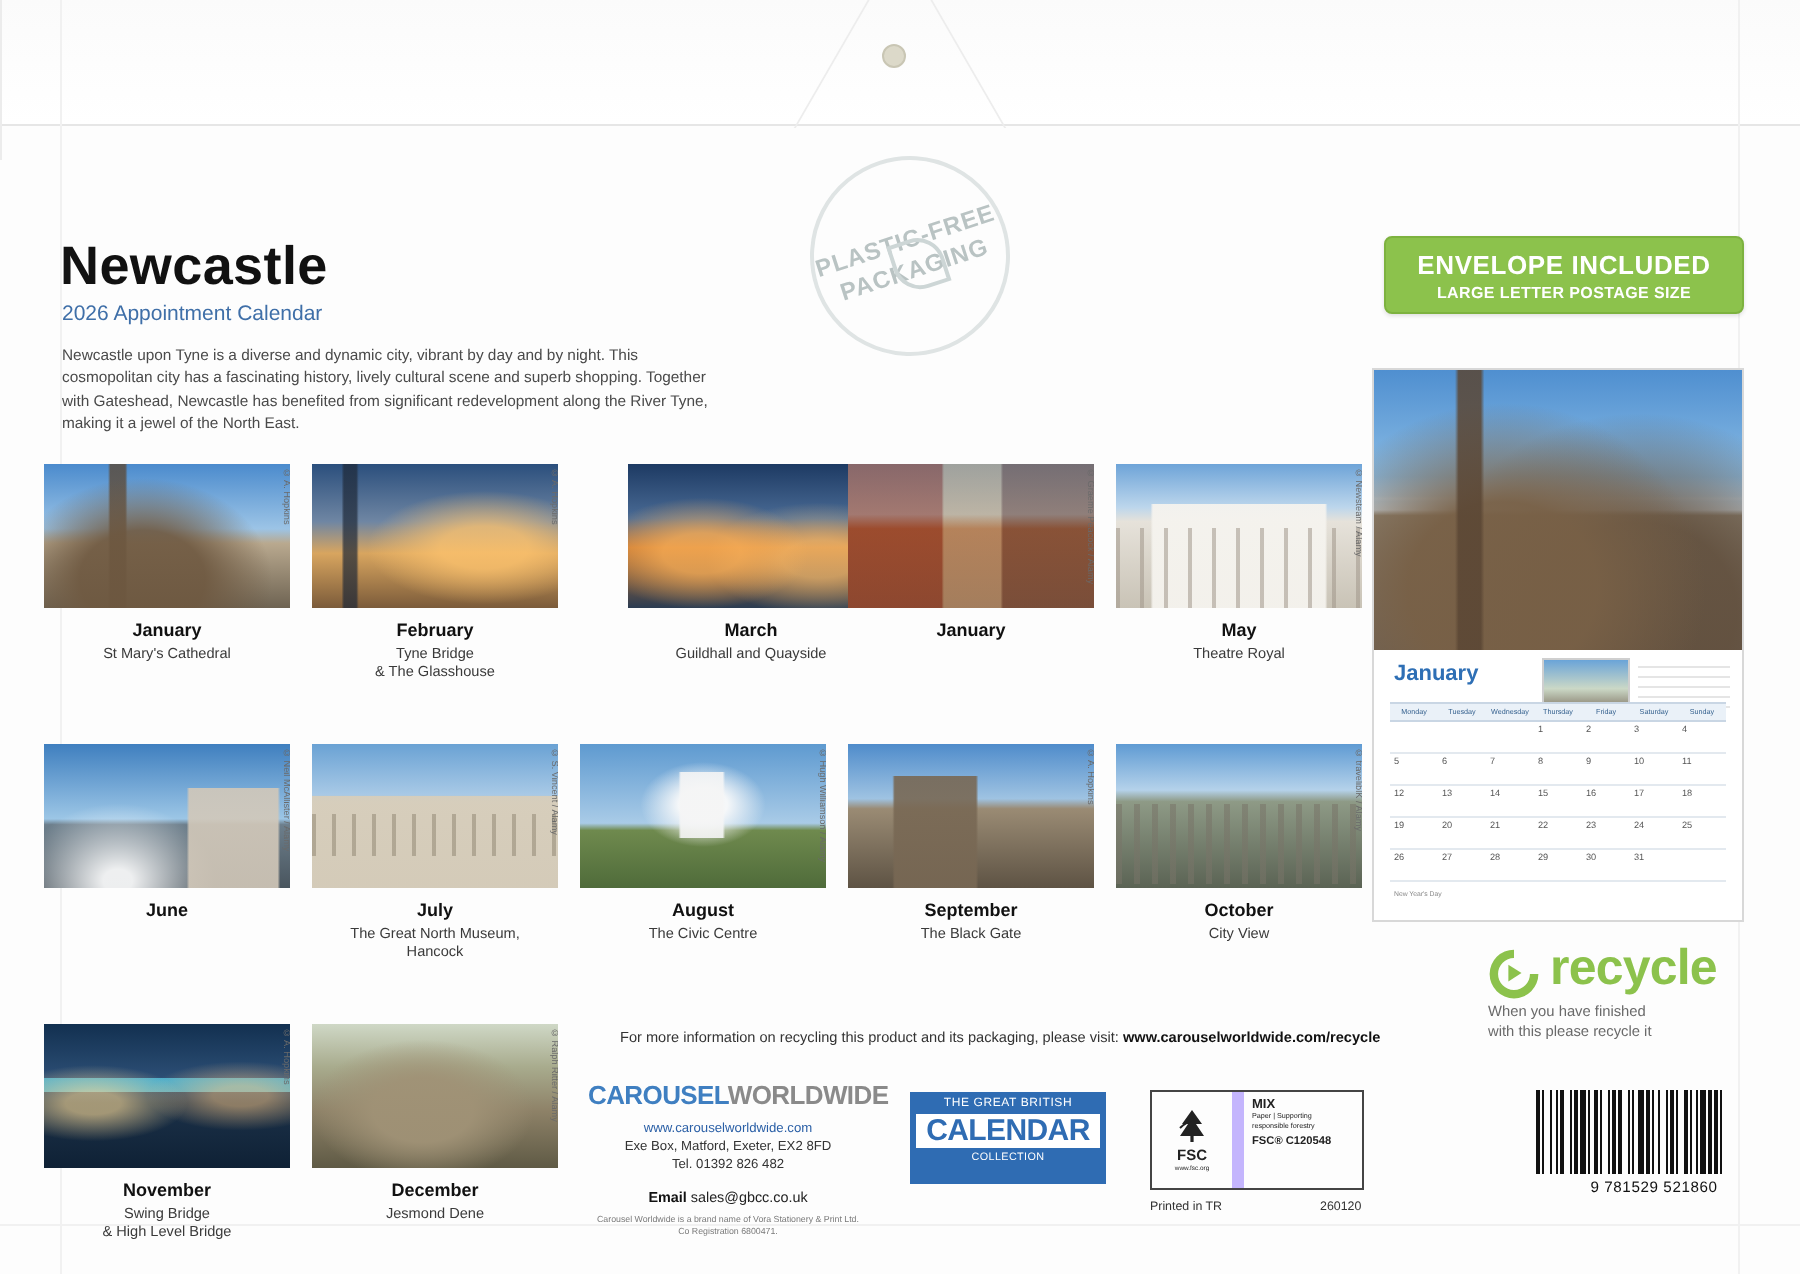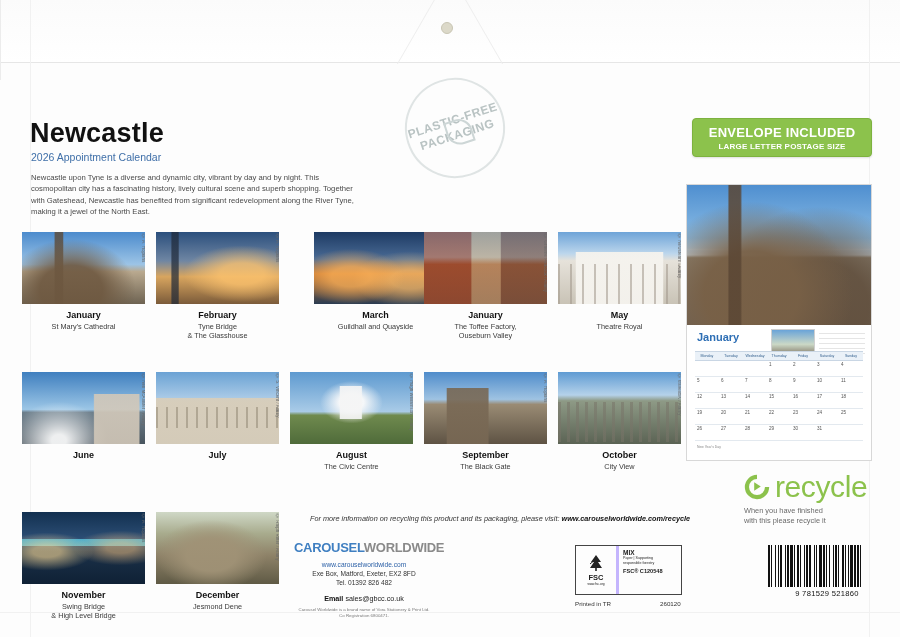--- a/index.html
+++ b/index.html
@@ -95,47 +95,47 @@
   .credit{
     position:absolute;right:-1px;top:0;height:72px;width:9px;
     writing-mode:vertical-rl;font-size:4.6px;color:#6a6a6a;
     display:flex;align-items:flex-start;justify-content:flex-start;padding-top:2px;
   }
   .mname{text-align:center;font-size:9px;font-weight:bold;margin-top:6px;color:#111;}
   .mdesc{text-align:center;font-size:7.3px;line-height:9.4px;color:#3a3a3a;margin-top:2px;}
 
   
   .recycle-line{
-    position:absolute;left:310px;top:514px;width:430px;font-size:7.3px;color:#333;font-style:italic;
+    position:absolute;left:310px;top:514px;width:430px;font-size:7.3px;color:#333;
   }
   .recycle-line b{color:#111;}
 
   
   .recycle-logo{position:absolute;left:742px;top:470px;width:140px;}
-  .rl-word{font-size:30px;color:#8cc24c;font-weight:normal;letter-spacing:-.4px;}
+  .rl-word{font-size:25px;color:#8cc24c;font-weight:bold;letter-spacing:-.4px;}
   .rl-sub{font-size:7.4px;color:#6a6a6a;line-height:10px;margin-top:2px;}
   .rl-arrows{position:absolute;left:0;top:2px;width:30px;height:30px;}
 
   
   .cw{position:absolute;left:294px;top:540px;width:140px;text-align:center;}
   .cw-logo{font-size:13px;font-weight:bold;color:#3f7fc1;letter-spacing:-.3px;}
   .cw-logo span{color:#8a8a8a;font-weight:bold;}
   .cw-lines{font-size:6.6px;line-height:9.2px;color:#333;margin-top:5px;}
   .cw-lines .web{color:#2a5fa6;}
   .cw-email{font-size:7.2px;margin-top:6px;color:#222;}
   .cw-email b{color:#111;}
   .cw-tiny{font-size:4.4px;color:#7a7a7a;line-height:6px;margin-top:4px;}
 
   .gbcc{position:absolute;left:455px;top:546px;width:98px;height:46px;background:#2f6cb3;color:#fff;}
   .gbcc .t1{font-size:6px;text-align:center;padding-top:3px;letter-spacing:.3px;}
   .gbcc .t2{background:#fff;color:#2f6cb3;font-size:15px;font-weight:bold;text-align:center;margin:2px 3px 0;letter-spacing:-.3px;}
   .gbcc .t3{font-size:5.4px;text-align:center;margin-top:2px;letter-spacing:.2px;}
 
   .fsc{position:absolute;left:575px;top:545px;width:105px;height:48px;border:1px solid #444;display:flex;}
-  .fsc-left{width:40px;border-right:3px solid #c4b5fd;display:flex;flex-direction:column;align-items:center;justify-content:center;text-align:center;}
+  .fsc-left{width:40px;border-right:6px solid #c4b5fd;display:flex;flex-direction:column;align-items:center;justify-content:center;text-align:center;}
   .fsc-tree{width:14px;height:16px;position:relative;}
   .fsc-label{font-size:7.5px;font-weight:bold;margin-top:2px;}
   .fsc-small{font-size:3.2px;}
   .fsc-right{flex:1;padding:3px 3px 0 4px;}
   .fsc-right .m{font-size:6.5px;font-weight:bold;}
   .fsc-right .d{font-size:3.6px;line-height:4.8px;color:#222;}
   .fsc-right .c{font-size:5.6px;font-weight:bold;margin-top:2px;}
   .printed{position:absolute;left:575px;top:600px;font-size:6.2px;color:#333;}
   .prodcode{position:absolute;left:660px;top:600px;font-size:6.2px;color:#333;}
 
@@ -297,21 +297,20 @@
       <div class="mdesc">Guildhall and Quayside</div>
     </div>
 
     <div class="mcell" style="left:402px;top:0px;">
       <div class="mphoto">
         <div class="ph" style="background:linear-gradient(#6fa3d6,#b9d2e8 35%,#a7562f 45%,#7c4a34);"></div>
         <div class="ph" style="background:linear-gradient(90deg,rgba(150,70,45,.85) 0 38%,rgba(190,160,120,.8) 39% 62%,rgba(120,80,60,.85) 63% 100%);opacity:.75;"></div>
         <div class="credit">© Graeme Peacock / Alamy</div>
       </div>
       <div class="mname">January</div>
-      <div class="mdesc">The Toffee Factory,<br>Ouseburn Valley</div>
     </div>
 
     <div class="mcell" style="left:536px;top:0px;">
       <div class="mphoto">
         <div class="ph" style="background:linear-gradient(#6ea4d8,#bcd6ec 30%,#e6e2da 40%,#c9c3b6);"></div>
         <div class="ph" style="background:linear-gradient(90deg,transparent 0 14%,rgba(245,243,238,.95) 15% 85%,transparent 86%);top:28%;"></div>
         <div class="ph" style="background:repeating-linear-gradient(90deg,rgba(160,150,138,.55) 0 2px,transparent 2px 12px);top:45%;"></div>
         <div class="credit">© Newsteam / Alamy</div>
       </div>
       <div class="mname">May</div>
@@ -329,20 +328,21 @@
     </div>
 
     <div class="mcell" style="left:134px;top:140px;">
       <div class="mphoto">
         <div class="ph" style="background:linear-gradient(#6aa2d4,#a8c9e6 35%,#cfc6b3 42%,#9c9078);"></div>
         <div class="ph" style="background:linear-gradient(90deg,rgba(215,206,188,.95) 0 100%);top:36%;"></div>
         <div class="ph" style="background:repeating-linear-gradient(90deg,rgba(140,130,110,.5) 0 2px,transparent 2px 10px);top:48%;height:30%;"></div>
         <div class="credit">© S. Vincent / Alamy</div>
       </div>
       <div class="mname">July</div>
+      <div class="mdesc">The Great North Museum,<br>Hancock</div>
     </div>
 
     <div class="mcell" style="left:268px;top:140px;">
       <div class="mphoto">
         <div class="ph" style="background:linear-gradient(#5e9ad0,#a9cbe7 55%,#6f8a4e 60%,#4f6b3a);"></div>
         <div class="ph" style="background:radial-gradient(ellipse at 50% 42%,rgba(250,250,250,.95) 0 14%,transparent 36%);"></div>
         <div class="ph" style="background:linear-gradient(90deg,transparent 0 40%,rgba(245,245,245,.9) 41% 58%,transparent 59%);top:20%;height:45%;"></div>
         <div class="credit">© Hugh Williamson / Alamy</div>
       </div>
       <div class="mname">August</div>
@@ -419,20 +419,25 @@
       <div>Exe Box, Matford, Exeter, EX2 8FD</div>
       <div>Tel. 01392 826 482</div>
     </div>
     <div class="cw-email">
       <b>Email</b>
       <span>sales@gbcc.co.uk</span>
     </div>
     <div class="cw-tiny">Carousel Worldwide is a brand name of Vora Stationery &amp; Print Ltd.<br>Co Registration 6800471.</div>
   </div>
 
+  <div class="gbcc">
+    <div class="t1">THE GREAT BRITISH</div>
+    <div class="t2">CALENDAR</div>
+    <div class="t3">COLLECTION</div>
+  </div>
 
   <div class="fsc">
     <div class="fsc-left">
       <svg class="fsc-tree" viewBox="0 0 14 16">
         <path d="M7 0 L12 7 L9 7 L13 13 L1 13 L5 7 L2 7 Z" fill="#222"></path>
         <rect x="6.2" y="13" width="1.6" height="3" fill="#222"></rect>
         <path d="M1 9 C4 6 6 6 8 4" stroke="#222" stroke-width="1" fill="none"></path>
       </svg>
       <div class="fsc-label">FSC</div>
       <div class="fsc-small">www.fsc.org</div>

